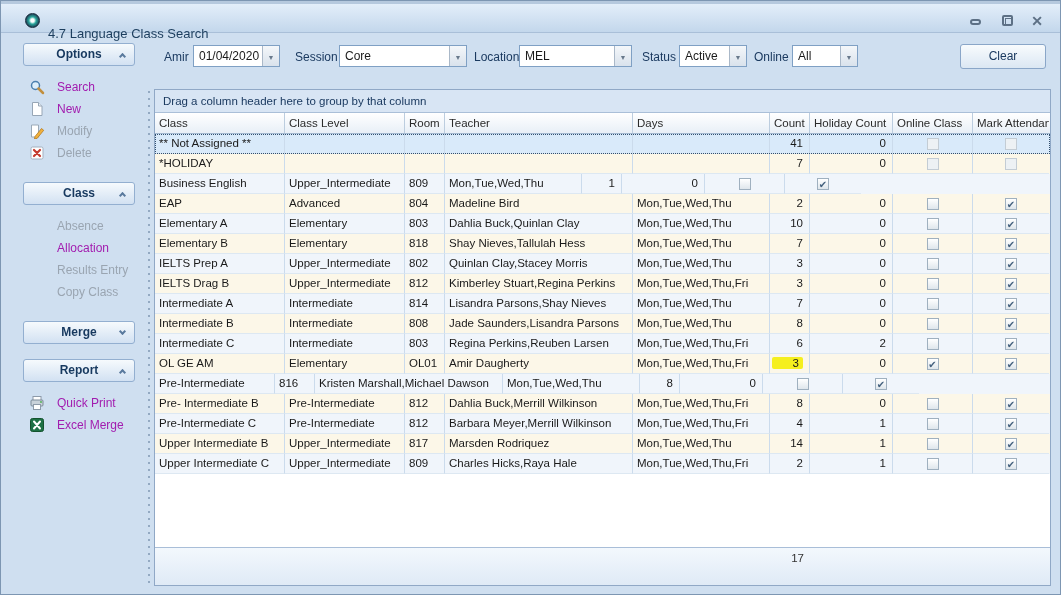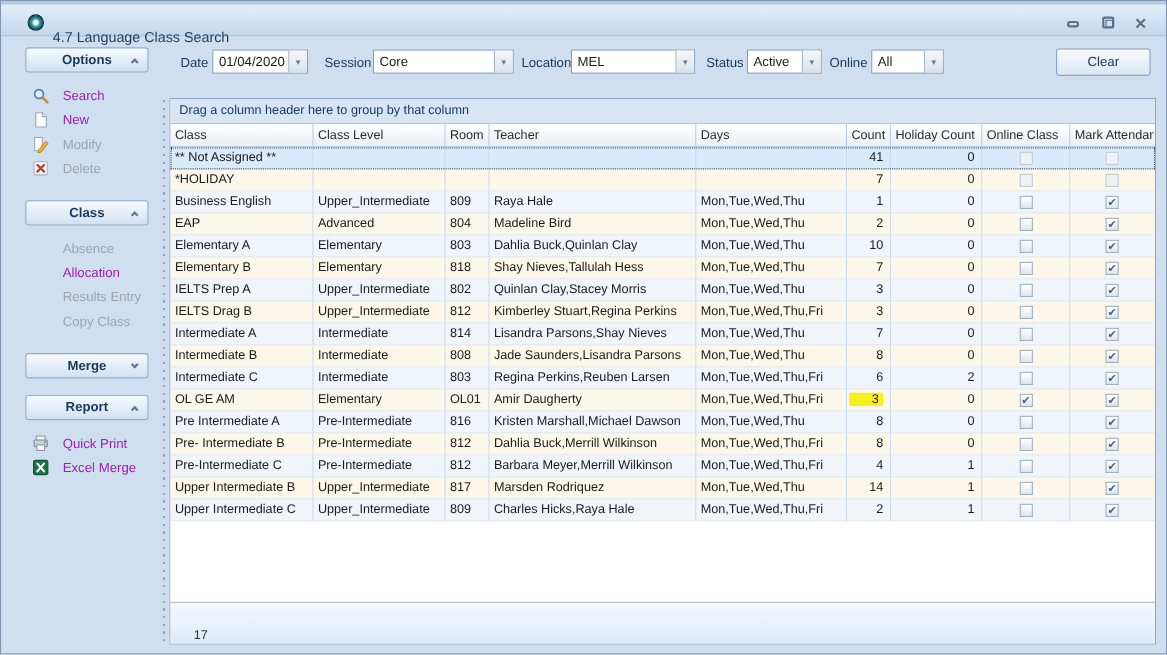--- a/index.html
+++ b/index.html
@@ -78,21 +78,21 @@
   .c0{width:130px;} .c1{width:120px;} .c2{width:40px;} .c3{width:188px;}
   .c4{width:137px;} .c5{width:40px;} .c6{width:83px;} .c7{width:80px;}
   .c8{width:76px; border-right:none;}
   .hl { display:block; background:#f5ef1e; border-radius:2px; margin-left:2px; padding-right:4px; }
   .cb { display:inline-block; width:12px; height:12px; margin-top:1px;
     border:1px solid #9fb0bf; background:linear-gradient(#ffffff,#dfe6ec);
     font-size:10px; line-height:11px; color:#44617e; text-align:center; cursor:pointer; }
   .cb.dis { border-color:#c3ccd4; background:#edf1f4; cursor:default; }
   .grid-filler { flex:1; background:#fff; }
   .grid-footer { height:38px; display:flex; border-top:1px solid #a9bed8;
-    background:linear-gradient(#f3f8fd,#dfeaf6);flex-direction:column; }
+    background:linear-gradient(#f3f8fd,#dfeaf6); }
   .grid-footer .fcell { font-size:11.5px; color:#333; padding-top:4px; }
   .splitter { position:absolute; left:146px; top:90px; width:4px; height:492px;
     background:repeating-linear-gradient(to bottom, #93a9c2 0 2px, transparent 2px 7px);
     background-size:2px 100%; background-repeat:no-repeat; background-position:center; cursor:col-resize; }
 </style>
 </head>
 <body>
 
 <div class="window">
 
@@ -189,21 +189,21 @@
         </span>
         <span>Excel Merge</span>
       </li>
     </ul>
   </div>
 
   <div class="splitter"></div>
 
   <div class="main">
 
-    <span class="flabel" style="left:10px">Date</span>
+    <span class="flabel" style="left:10px">Amir</span>
     <div class="combo" style="left:39px;width:87px">
       <span class="combo-value">01/04/2020</span>
       <span class="combo-btn"><span class="arr">▼</span></span>
     </div>
 
     <span class="flabel" style="left:141px">Session</span>
     <div class="combo" style="left:185px;width:128px">
       <span class="combo-value">Core</span>
       <span class="combo-btn"><span class="arr">▼</span></span>
     </div>
@@ -267,21 +267,20 @@
             <div class="cell c4 tl"></div>
             <div class="cell c5 tr">7</div>
             <div class="cell c6 tr">0</div>
             <div class="cell c7 tc"><div class="cb dis"></div></div>
             <div class="cell c8 tc"><div class="cb dis"></div></div>
           </div>
           <div class="grid-row base">
             <div class="cell c0 tl">Business English</div>
             <div class="cell c1 tl">Upper_Intermediate</div>
             <div class="cell c2 tl">809</div>
-            <div class="cell c3 tl">Raya Hale</div>
             <div class="cell c4 tl">Mon,Tue,Wed,Thu</div>
             <div class="cell c5 tr">1</div>
             <div class="cell c6 tr">0</div>
             <div class="cell c7 tc"><div class="cb"></div></div>
             <div class="cell c8 tc"><div class="cb">✔</div></div>
           </div>
           <div class="grid-row alt">
             <div class="cell c0 tl">EAP</div>
             <div class="cell c1 tl">Advanced</div>
             <div class="cell c2 tl">804</div>
@@ -376,21 +375,20 @@
             <div class="cell c3 tl">Amir Daugherty</div>
             <div class="cell c4 tl">Mon,Tue,Wed,Thu,Fri</div>
             <div class="cell c5 tr">
               <div class="hl">3</div>
             </div>
             <div class="cell c6 tr">0</div>
             <div class="cell c7 tc"><div class="cb">✔</div></div>
             <div class="cell c8 tc"><div class="cb">✔</div></div>
           </div>
           <div class="grid-row base">
-            <div class="cell c0 tl">Pre Intermediate A</div>
             <div class="cell c1 tl">Pre-Intermediate</div>
             <div class="cell c2 tl">816</div>
             <div class="cell c3 tl">Kristen Marshall,Michael Dawson</div>
             <div class="cell c4 tl">Mon,Tue,Wed,Thu</div>
             <div class="cell c5 tr">8</div>
             <div class="cell c6 tr">0</div>
             <div class="cell c7 tc"><div class="cb"></div></div>
             <div class="cell c8 tc"><div class="cb">✔</div></div>
           </div>
           <div class="grid-row alt">

